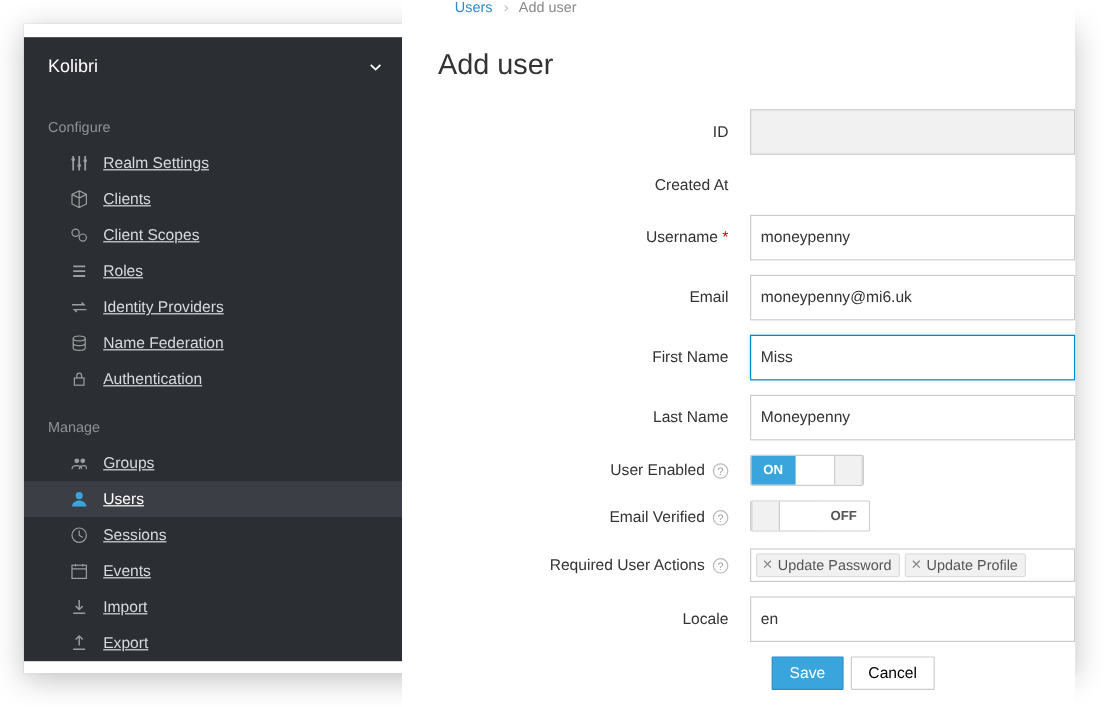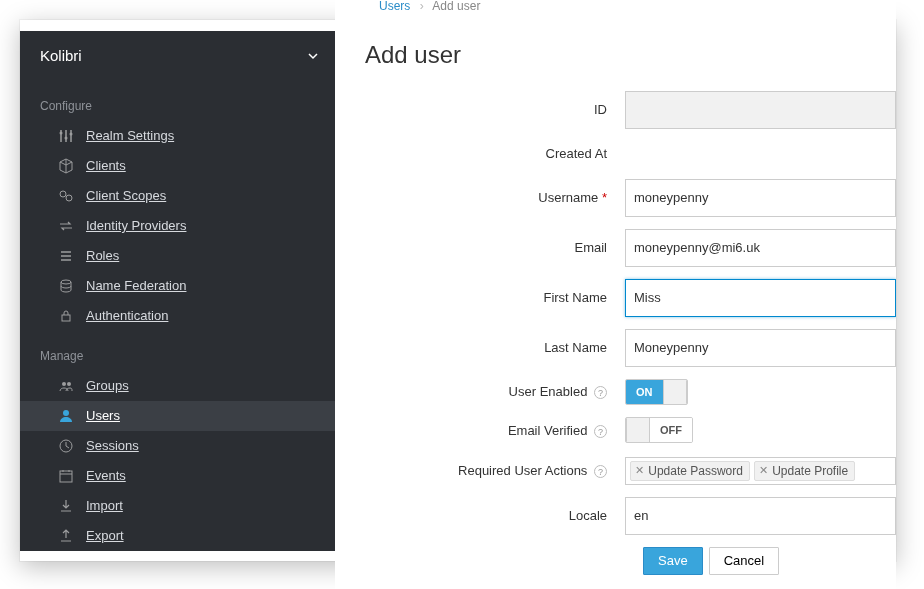--- a/index.html
+++ b/index.html
@@ -22,21 +22,21 @@
 h1.page-title { font-size: 24px; font-weight: 400; color: #333; padding: 16px 30px 22px 30px; }
 .form { padding: 0 0 0 30px; }
 .form-row { display: flex; align-items: center; min-height: 26px; margin-bottom: 12px; }
 .form-label { width: 260px; text-align: right; padding-right: 18px; color: #333; font-size: 13px; }
 .form-label .req { color: #c00; }
 .form-label .help { display: inline-block; width: 13px; height: 13px; border: 1px solid #bbb; border-radius: 50%; color: #999; font-size: 9px; line-height: 12px; text-align: center; vertical-align: middle; margin-left: 3px; }
 .form-control-wrap { flex: 1; }
 .form-control { width: 100%; height: 38px; border: 1px solid #ccc; padding: 0 8px; font-size: 13px; color: #333; background: #fff; }
 .form-control.disabled { background: #f1f1f1; color: #999; }
 .form-control.focused { border-color: #0088ce; box-shadow: 0 0 3px rgba(0,136,206,0.5); }
-.toggle { display: inline-flex; border: 1px solid #ccc; border-radius: 2px; overflow: hidden; height: 26px; font-size: 11px; font-weight: bold; }
+.toggle { display: inline-flex; border: 1px solid #ccc; border-radius: 2px; overflow: hidden; height: 26px; font-size: 11px; font-weight: bold; gap: 32px; }
 .toggle .on { background: #39a5dc; color: #fff; padding: 0 10px; display: flex; align-items: center; }
 .toggle .off { background: #fff; color: #555; padding: 0 10px; display: flex; align-items: center; }
 .toggle .knob { width: 24px; background: #f1f1f1; border-left: 1px solid #ccc; border-right: 1px solid #ccc; }
 .tags-input { display: flex; gap: 4px; align-items: center; width: 100%; border: 1px solid #ccc; padding: 3px 4px; min-height: 26px; background: #fff; }
 .tag { background: #f1f1f1; border: 1px solid #ddd; border-radius: 2px; padding: 2px 6px 2px 4px; font-size: 12px; color: #555; display: inline-flex; align-items: center; gap: 4px; }
 .tag .x { color: #888; font-size: 11px; cursor: pointer; }
 .btns { margin-left: 278px; display: flex; gap: 6px; }
 .btn { height: 28px; padding: 0 14px; border: 1px solid #ccc; background: #fff; font-size: 13px; cursor: pointer; border-radius: 1px; }
 .btn.primary { background: #39a5dc; border-color: #2a8cc8; color: #fff; }
 svg { display: block; }
@@ -74,29 +74,29 @@
     </div>
     <div class="nav-item">
       <svg class="nav-icon" viewBox="0 0 16 16">
             <circle cx="5" cy="6" r="3" stroke="#ccc" fill="none"></circle>
             <circle cx="11" cy="10" r="3" stroke="#ccc" fill="none"></circle>
           </svg>
       <span class="label">Client Scopes</span>
     </div>
     <div class="nav-item">
       <svg class="nav-icon" viewBox="0 0 16 16">
+            <path d="M3 4h10M3 8h10M3 12h10" stroke="#ccc" stroke-width="1.5"></path>
+          </svg>
+      <span class="label">Roles</span>
+    </div>
+    <div class="nav-item">
+      <svg class="nav-icon" viewBox="0 0 16 16">
             <path d="M2 6h10l-2-2M14 10H4l2 2" stroke="#ccc" stroke-width="1.2" fill="none"></path>
           </svg>
       <span class="label">Identity Providers</span>
-    </div>
-    <div class="nav-item">
-      <svg class="nav-icon" viewBox="0 0 16 16">
-            <path d="M3 4h10M3 8h10M3 12h10" stroke="#ccc" stroke-width="1.5"></path>
-          </svg>
-      <span class="label">Roles</span>
     </div>
     <div class="nav-item">
       <svg class="nav-icon" viewBox="0 0 16 16">
             <ellipse cx="8" cy="4" rx="5" ry="2" stroke="#ccc" fill="none"></ellipse>
             <path d="M3 4v8c0 1.1 2.2 2 5 2s5-.9 5-2V4M3 8c0 1.1 2.2 2 5 2s5-.9 5-2" stroke="#ccc" fill="none"></path>
           </svg>
       <span class="label">Name Federation</span>
     </div>
     <div class="nav-item">
       <svg class="nav-icon" viewBox="0 0 16 16">

